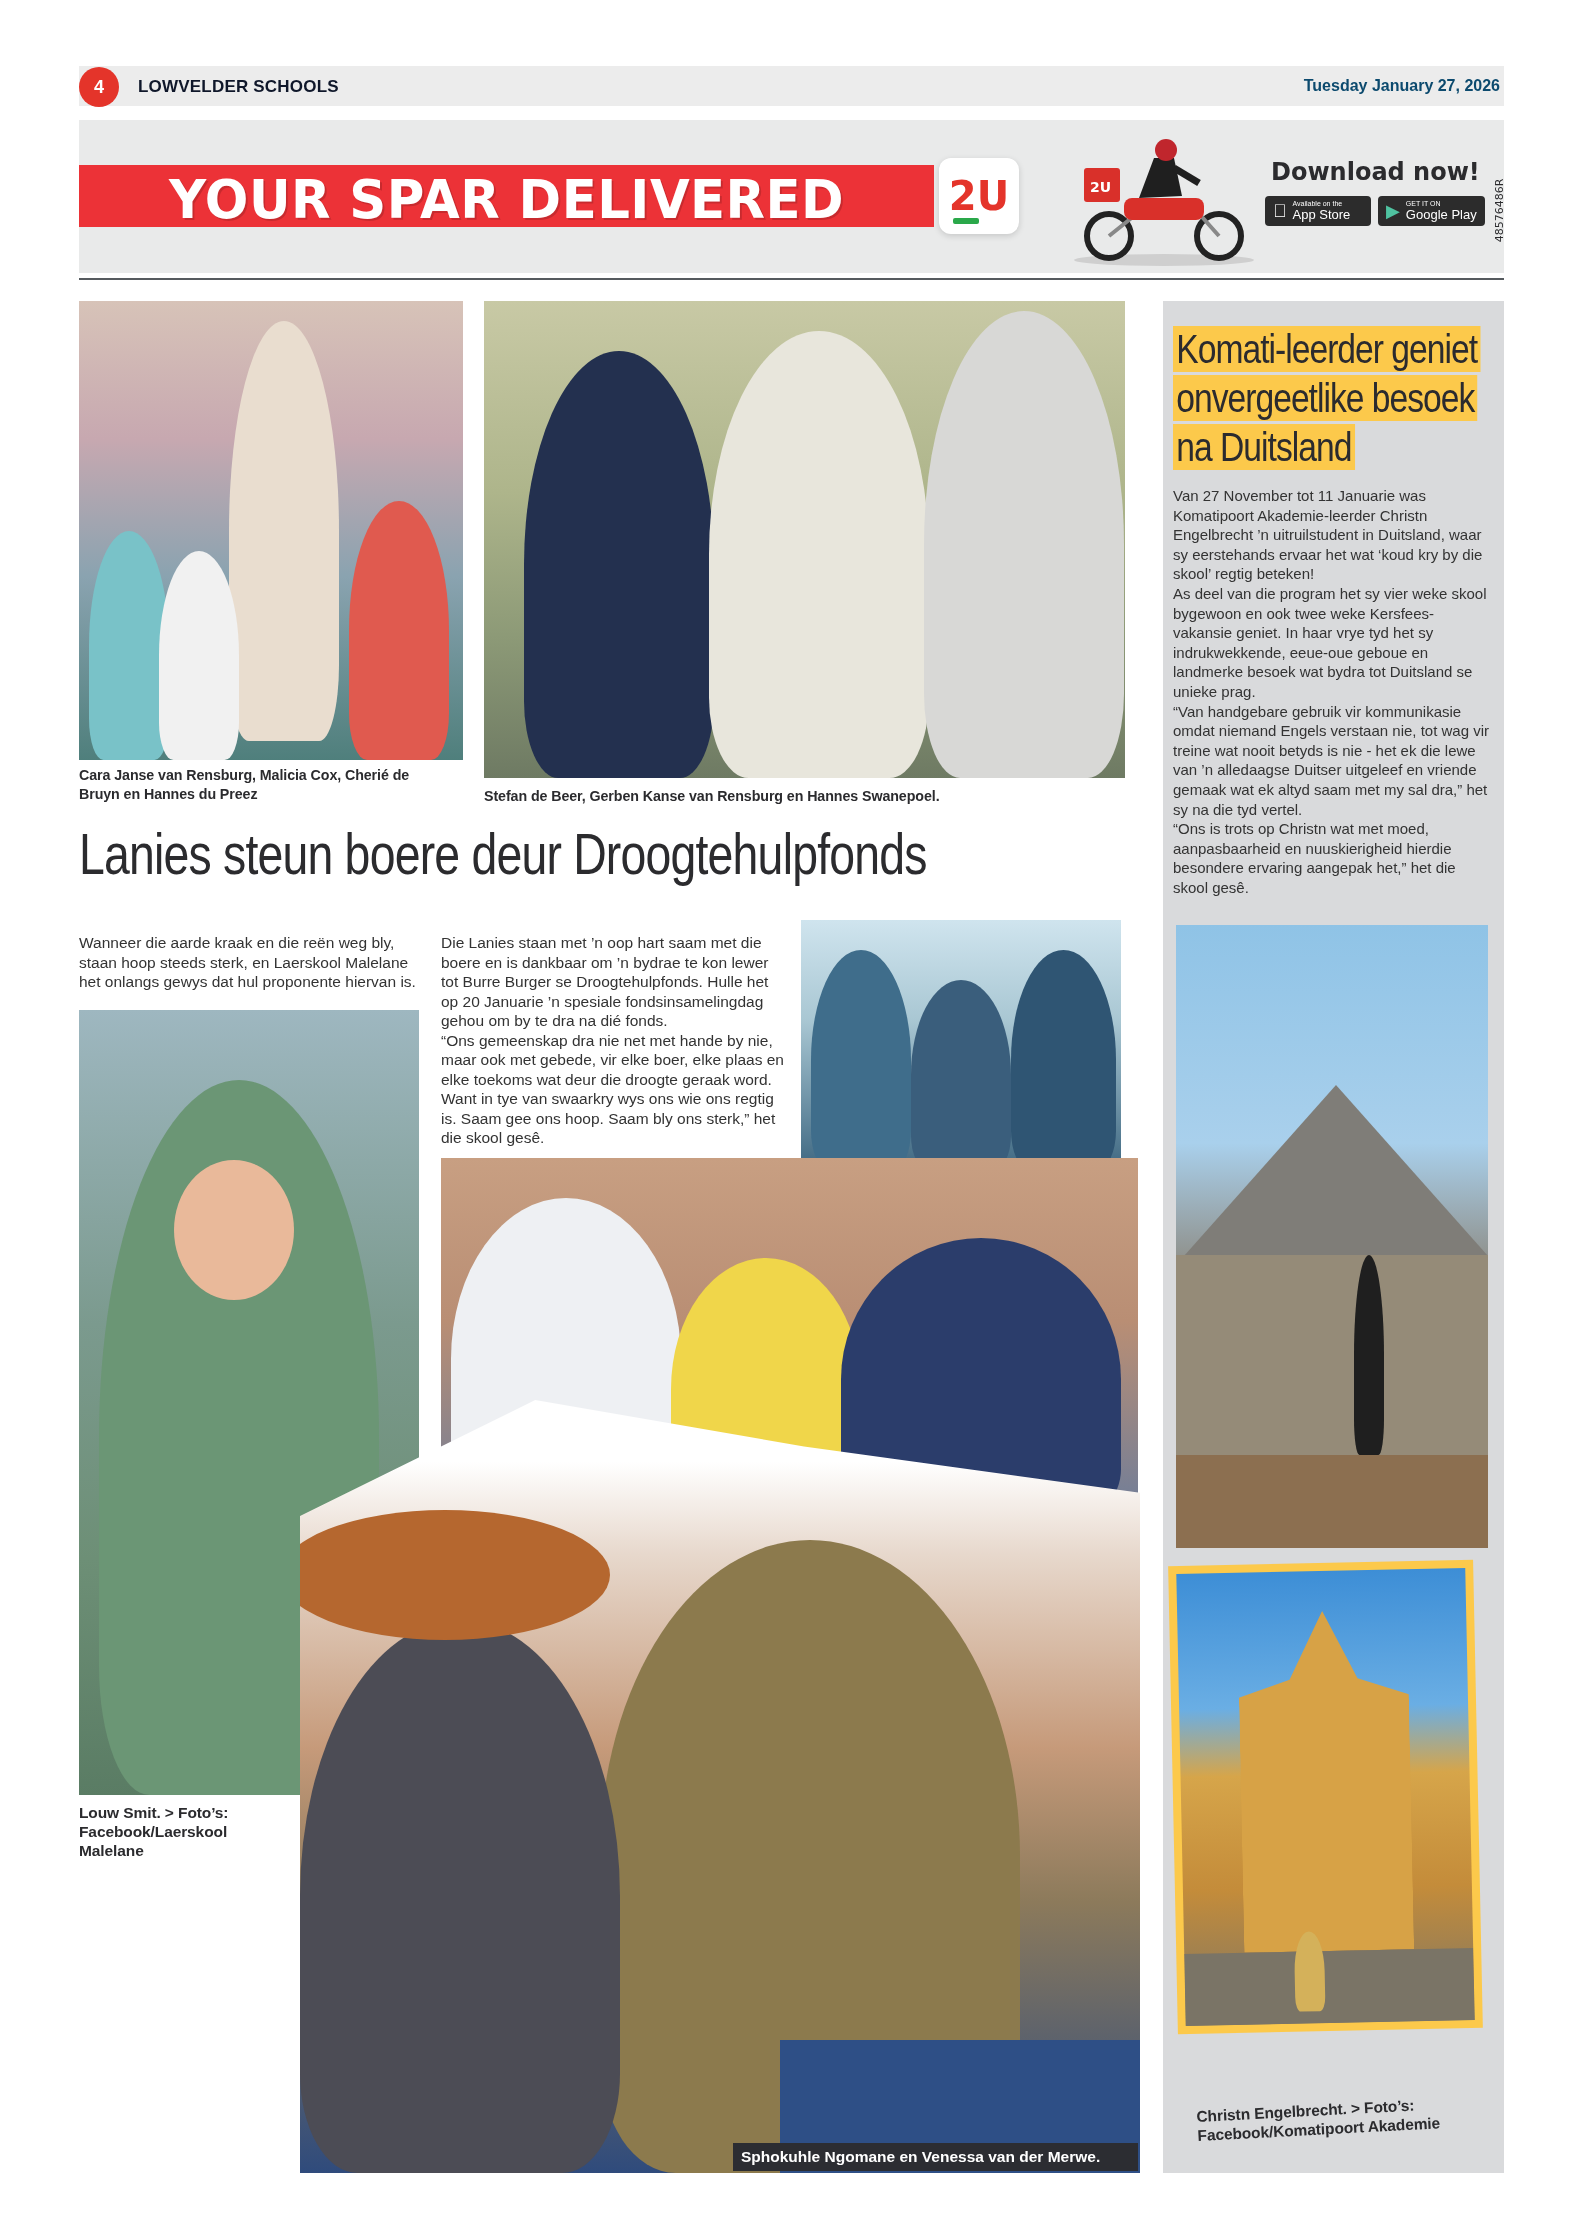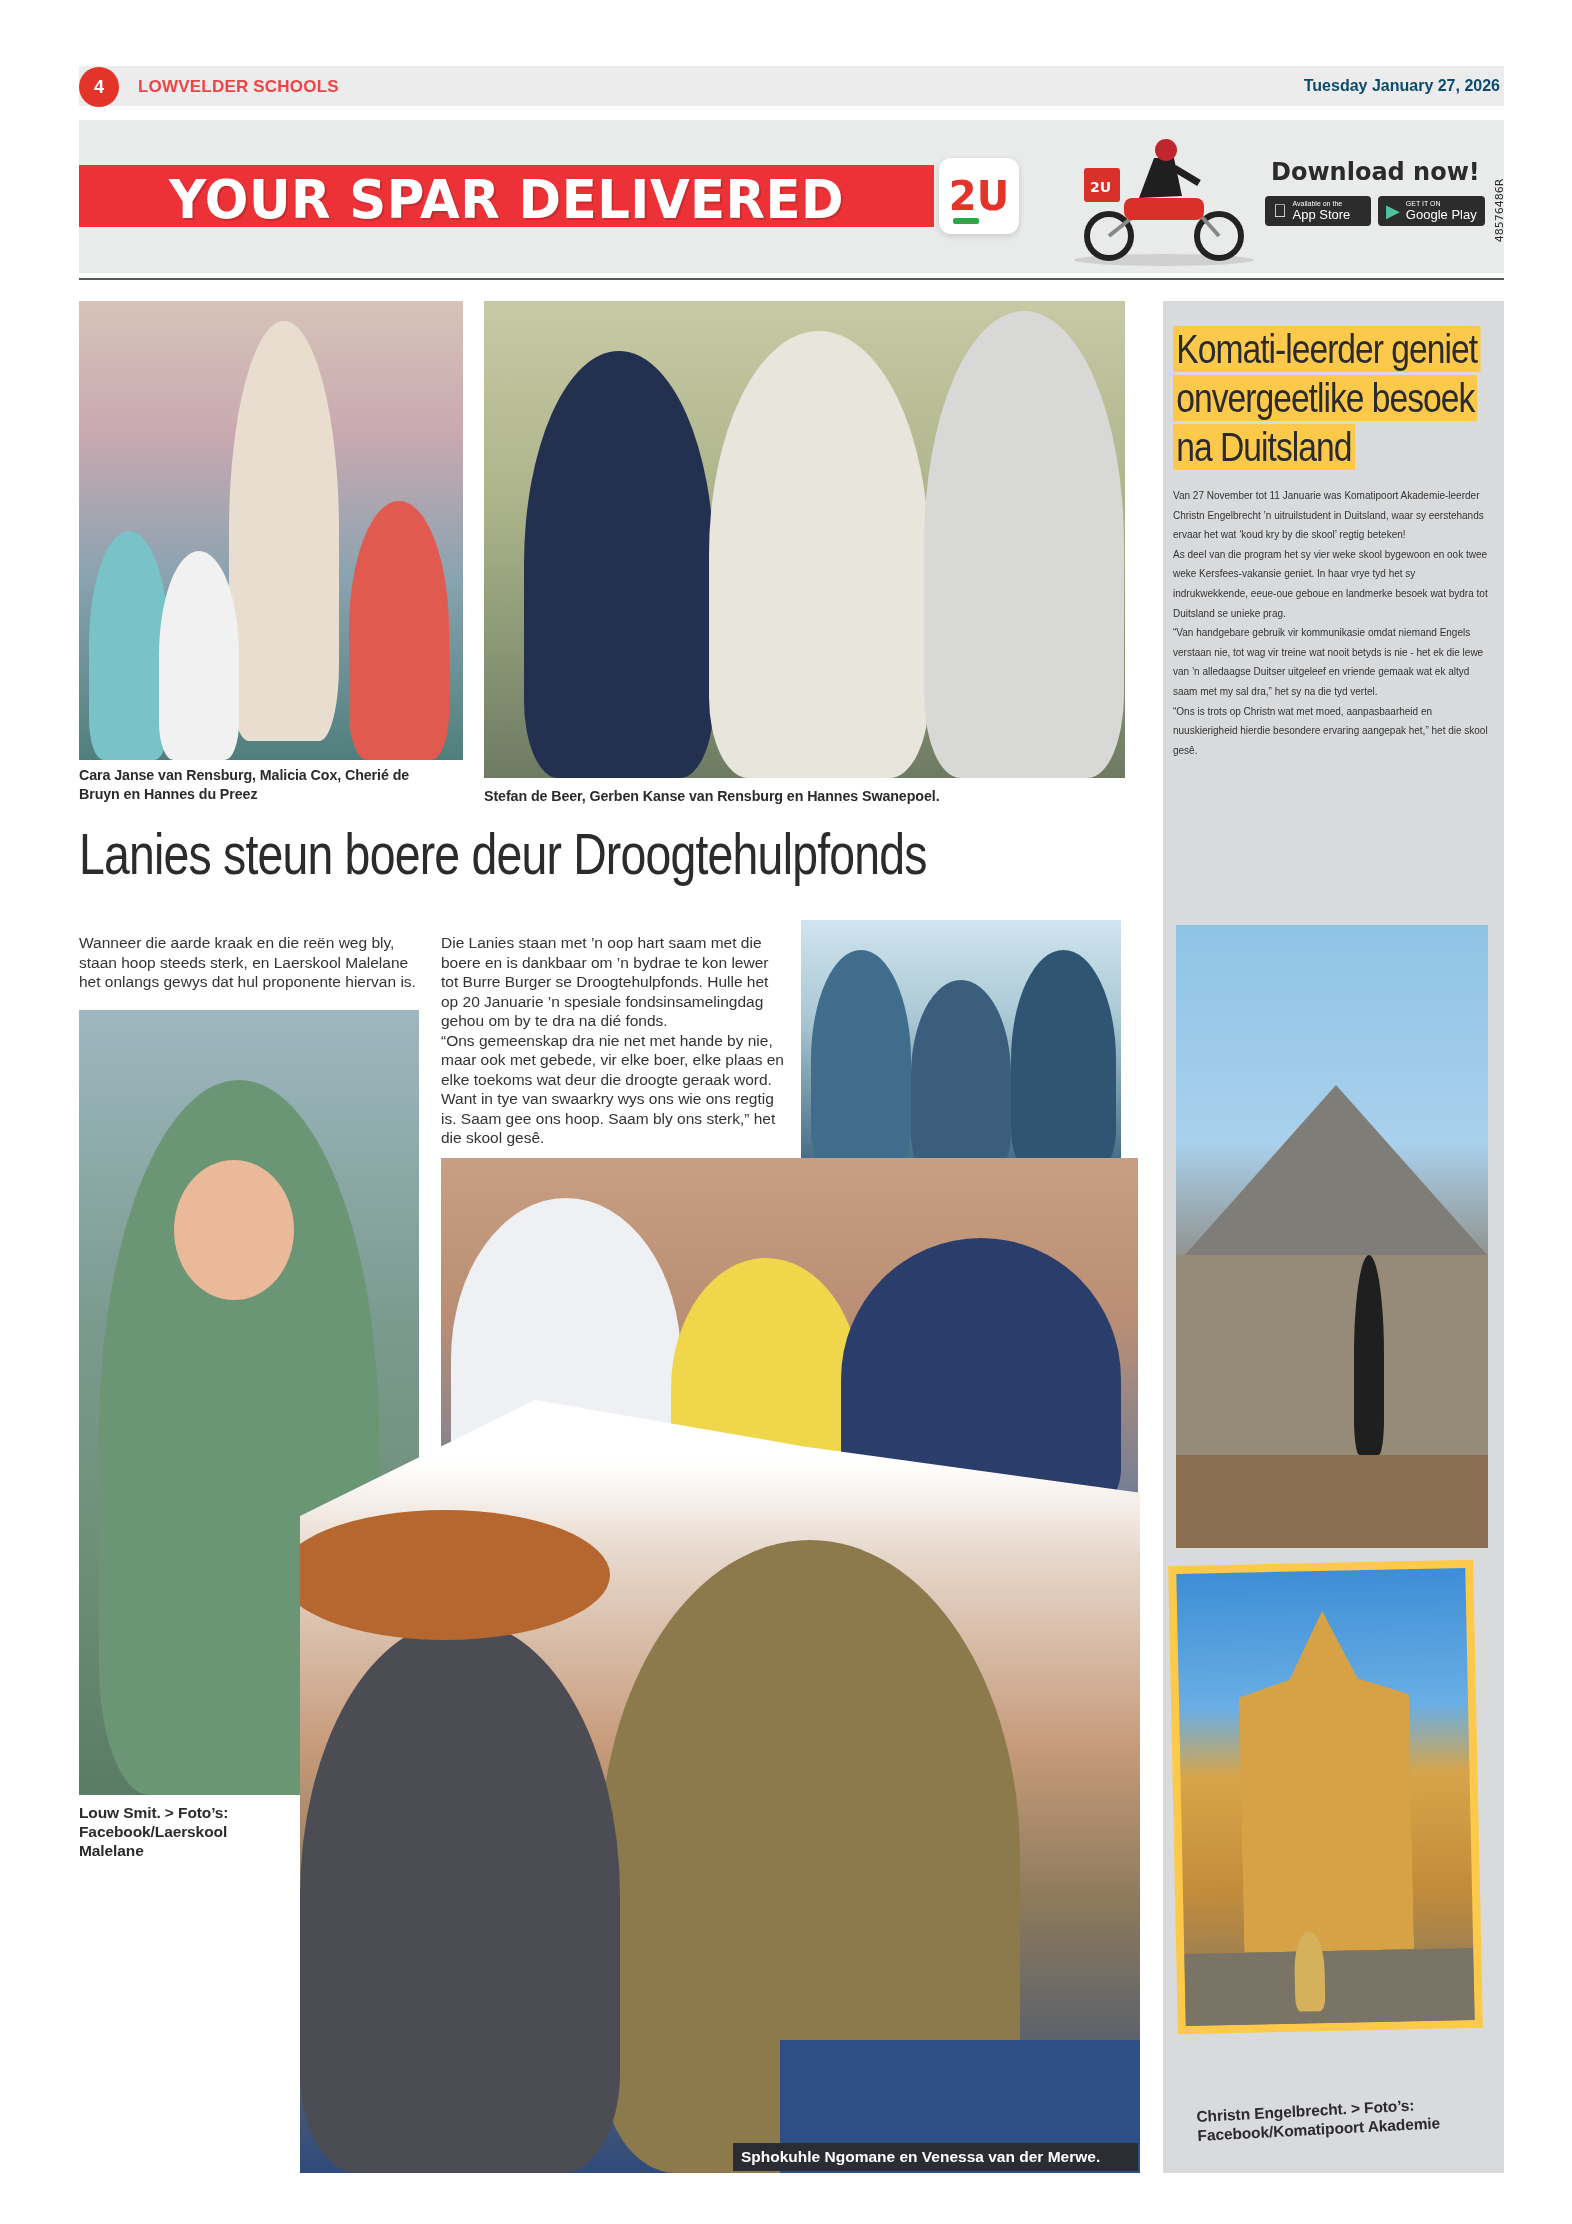--- a/index.html
+++ b/index.html
@@ -2,21 +2,21 @@
 <html><head>
 <meta charset="utf-8">
 <style>
   * { box-sizing: border-box; margin: 0; padding: 0; }
   html, body { width: 1572px; height: 2224px; background: #ffffff; overflow: hidden; }
   body { position: relative; font-family: "Liberation Sans", sans-serif; color: #2b2b2e; }
 
   
   .topbar { position: absolute; left: 79px; top: 66px; width: 1425px; height: 40px; background: #ececec; }
   .page-no { position: absolute; left: 79px; top: 67px; width: 40px; height: 40px; border-radius: 50%; background: #e4342a; color: #fff; font-weight: 700; font-size: 18px; display: flex; align-items: center; justify-content: center; }
-  .section { position: absolute; left: 138px; top: 77px; font-size: 17px; font-weight: 700; color: #ef4444; letter-spacing: 0.2px; }
+  .section { position: absolute; left: 138px; top: 77px; font-size: 17px; font-weight: 700; color: #0f172a; letter-spacing: 0.2px; }
   .dateline { position: absolute; right: 72px; top: 77px; font-size: 16px; font-weight: 700; color: #0c4a6e; }
 
   
   .ad { position: absolute; left: 79px; top: 120px; width: 1425px; height: 153px; background: #e9eaea; overflow: hidden; }
   .ad-bar { position: absolute; left: 0; top: 45px; width: 855px; height: 62px; background: #ec3237; }
   .ad-title { position: absolute; left: 90px; top: 48px; font-size: 54px; font-weight: 900; color: #fff; letter-spacing: 0.5px; font-family: "DejaVu Sans", sans-serif; transform: scaleX(0.95); transform-origin: left center; text-shadow: 2px 2px 0 rgba(0,0,0,0.15); }
   .ad-logo { position: absolute; left: 860px; top: 38px; width: 80px; height: 76px; background: #fff; border-radius: 12px; box-shadow: 0 2px 6px rgba(0,0,0,0.15); display: flex; align-items: center; justify-content: center; font-size: 40px; font-weight: 900; color: #e4342a; font-family: "DejaVu Sans", sans-serif; }
   .ad-logo .cart { position: absolute; bottom: 10px; left: 14px; width: 26px; height: 6px; background: #2aa84a; border-radius: 2px; }
   .ad-bike { position: absolute; left: 985px; top: 18px; width: 200px; height: 130px; }
   .ad-download { position: absolute; left: 1192px; top: 38px; font-size: 24px; font-weight: 900; color: #2b2b2e; font-family: "DejaVu Sans", sans-serif; }
@@ -55,21 +55,21 @@
   .body { position: absolute; font-size: 15.5px; line-height: 19.5px; color: #333; margin-top: 28px; }
   .body-1 { left: 79px; top: 905px; width: 340px; }
   .body-2 { left: 441px; top: 905px; width: 345px; }
   .body p { margin: 0; }
 
   
   .sidebar { position: absolute; left: 1163px; top: 301px; width: 341px; height: 1872px; background: #d9dadc; }
   .side-head { position: absolute; left: 1173px; top: 325px; width: 315px; }
   .side-head span { display: inline; background: #fcc94b; font-size: 41px; line-height: 49px; font-weight: 400; color: #2b2b2e; letter-spacing: -1.2px; box-decoration-break: clone; -webkit-box-decoration-break: clone; padding: 0 4px; font-family: "Liberation Sans", sans-serif; }
   .side-head .inner { transform: scaleX(0.82); transform-origin: left top; width: 380px; }
-  .side-body { position: absolute; left: 1173px; top: 486px; width: 318px; font-size: 10px; line-height: 19.6px; color: #333; }
+  .side-body { position: absolute; left: 1173px; top: 486px; width: 318px; font-size: 15px; line-height: 19.6px; color: #333; }
   .p7 { left: 1176px; top: 925px; width: 312px; height: 623px; background: linear-gradient(180deg,#8fc3e6 0%,#a9d0ec 35%,#8e8d86 55%,#9e9483 75%,#8a6e52 100%); }
   .p8-frame { position: absolute; left: 1173px; top: 1563px; width: 305px; height: 468px; background: #fcc94b; transform: rotate(-1.2deg); }
   .p8 { position: absolute; left: 8px; top: 8px; width: 289px; height: 452px; background: linear-gradient(180deg,#3d8ed6 0%,#6aaee4 30%,#d6a54a 45%,#c48c3a 70%,#7b7566 100%); }
   .cap-7 { left: 1196px; top: 2107px; width: 300px; transform: rotate(-3deg); transform-origin: left top; }
 </style>
 </head>
 <body>
 
 <div class="topbar"></div>
 <div class="page-no">4</div>

